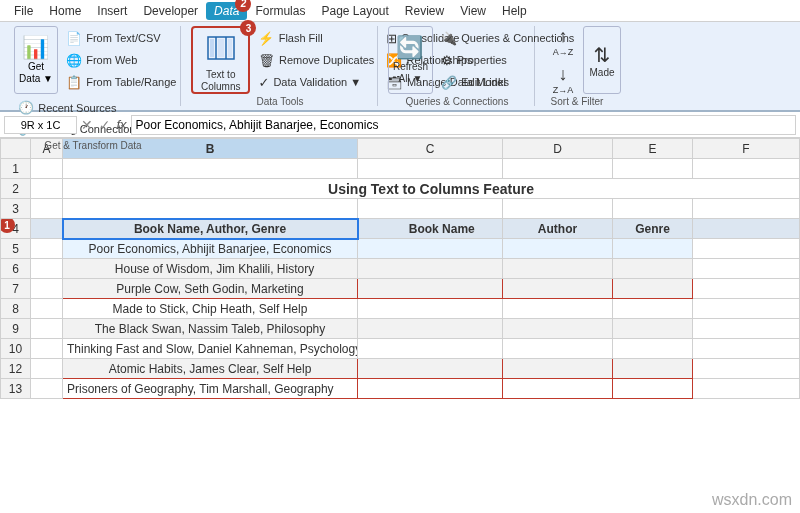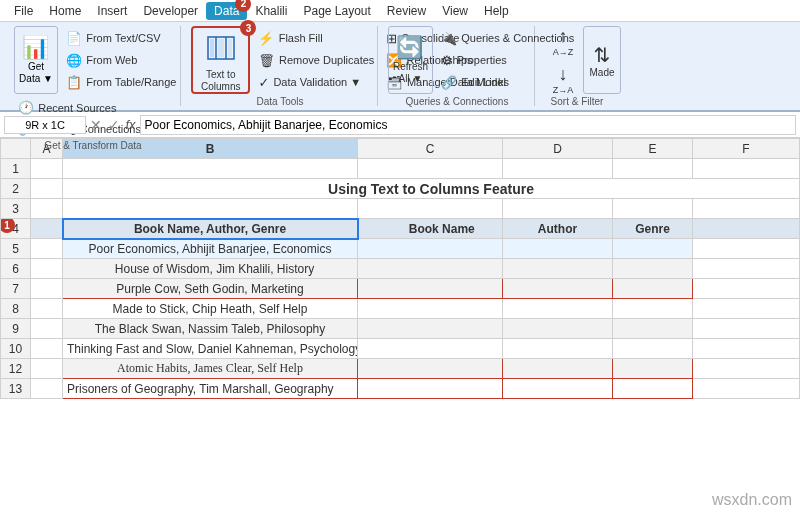--- a/index.html
+++ b/index.html
@@ -13,21 +13,21 @@
       border-bottom: 1px solid #d0d0d0;
       padding: 2px 6px;
       height: 22px;
     }
     .menu-item {
       padding: 2px 8px;
       cursor: pointer;
       font-size: 12px;
       color: #333;
     }
-    .menu-item.active { background: #c7e0f4; color: #000; }
+    .menu-item.active { background: #c7e0f4; color: #000; font-style: italic; }
 
     
     .ribbon {
       background: #e8f0fb;
       border-bottom: 2px solid #a0b4c8;
       padding: 4px 6px 2px 6px;
       display: flex;
       align-items: flex-start;
       gap: 2px;
       min-height: 90px;
@@ -99,21 +99,21 @@
     .formula-bar {
       display: flex;
       align-items: center;
       border-bottom: 1px solid #d0d0d0;
       background: #fff;
       height: 26px;
       padding: 0 4px;
       gap: 4px;
     }
     .cell-ref {
-      width: 82px;
+      width: 73px;
       border: 1px solid #d0d0d0;
       padding: 2px 4px;
       font-size: 12px;
       text-align: center;
     }
     .formula-dividers {
       display: flex;
       gap: 6px;
       align-items: center;
       color: #555;
@@ -174,21 +174,21 @@
 
 <div class="menu-bar">
   <span class="menu-item">File</span>
   <span class="menu-item">Home</span>
   <span class="menu-item">Insert</span>
   <span class="menu-item">Developer</span>
   <span class="menu-item active" style="background:#2196c4;color:#fff;border-radius:3px;position:relative;">
     <span>Data</span>
     <span style="position:absolute;top:-6px;right:-4px;background:#c0392b;color:#fff;border-radius:50%;width:16px;height:16px;font-size:10px;display:flex;align-items:center;justify-content:center;font-weight:bold;">2</span>
   </span>
-  <span class="menu-item">Khalili</span>
+  <span class="menu-item">Formulas</span>
   <span class="menu-item">Page Layout</span>
   <span class="menu-item">Review</span>
   <span class="menu-item">View</span>
   <span class="menu-item">Help</span>
 </div>
 
 <div class="ribbon">
 
   <div class="ribbon-group" style="width:175px;">
     <div class="ribbon-group-content">
@@ -459,21 +459,21 @@
         <td></td>
         <td></td>
         <td></td>
         <td></td>
       </tr>
 
 
       <tr>
         <td class="row-num">12</td>
         <td></td>
-        <td style="text-align:center;background:#f2f2f2;border:1.5px solid #c0392b;font-family:Liberation Serif, serif;">Atomic Habits, James Clear, Self Help</td>
+        <td style="text-align:center;background:#f2f2f2;border:1.5px solid #c0392b;">Atomic Habits, James Clear, Self Help</td>
         <td style="background:#f2f2f2;border-top:1.5px solid #c0392b;border-bottom:1.5px solid #c0392b;border-right:1.5px solid #c0392b;"></td>
         <td style="background:#f2f2f2;border-top:1.5px solid #c0392b;border-bottom:1.5px solid #c0392b;border-right:1.5px solid #c0392b;"></td>
         <td style="background:#f2f2f2;border-top:1.5px solid #c0392b;border-bottom:1.5px solid #c0392b;border-right:1.5px solid #c0392b;"></td>
         <td></td>
       </tr>
 
       <tr>
         <td class="row-num">13</td>
         <td></td>
         <td style="border:1.5px solid #c0392b;">Prisoners of Geography, Tim Marshall, Geography</td>

